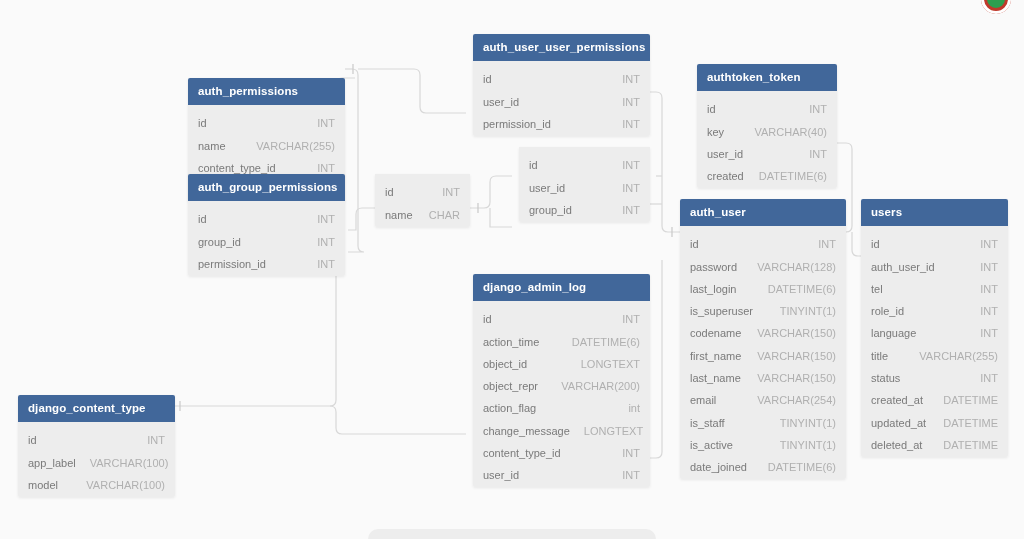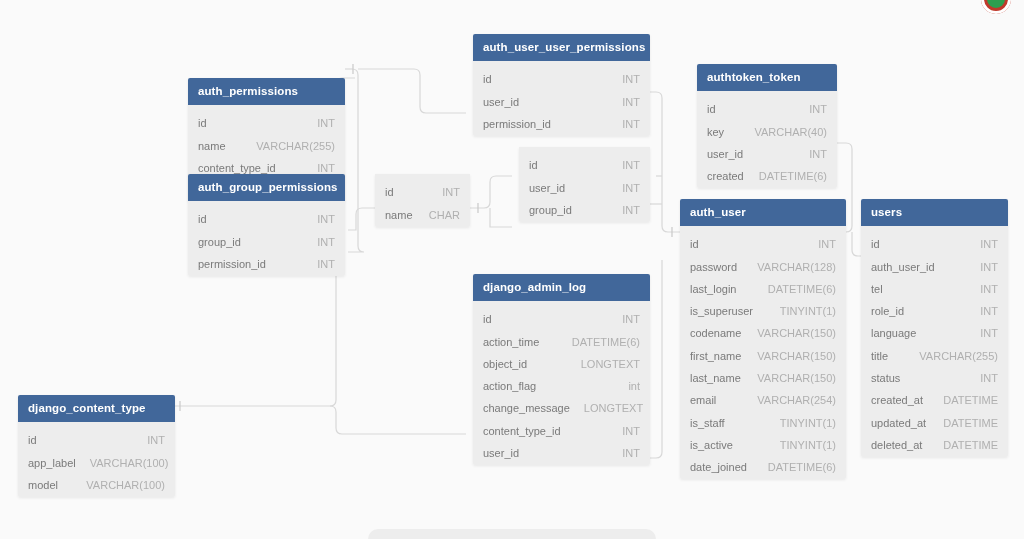--- a/index.html
+++ b/index.html
@@ -284,20 +284,24 @@
           </div>
           <div class="row">
             <span class="col">action_time</span>
             <span class="typ">DATETIME(6)</span>
           </div>
           <div class="row">
             <span class="col">object_id</span>
             <span class="typ">LONGTEXT</span>
           </div>
           <div class="row">
+            <span class="col">object_repr</span>
+            <span class="typ">VARCHAR(200)</span>
+          </div>
+          <div class="row">
             <span class="col">action_flag</span>
             <span class="typ">int</span>
           </div>
           <div class="row">
             <span class="col">change_message</span>
             <span class="typ">LONGTEXT</span>
           </div>
           <div class="row">
             <span class="col">content_type_id</span>
             <span class="typ">INT</span>

